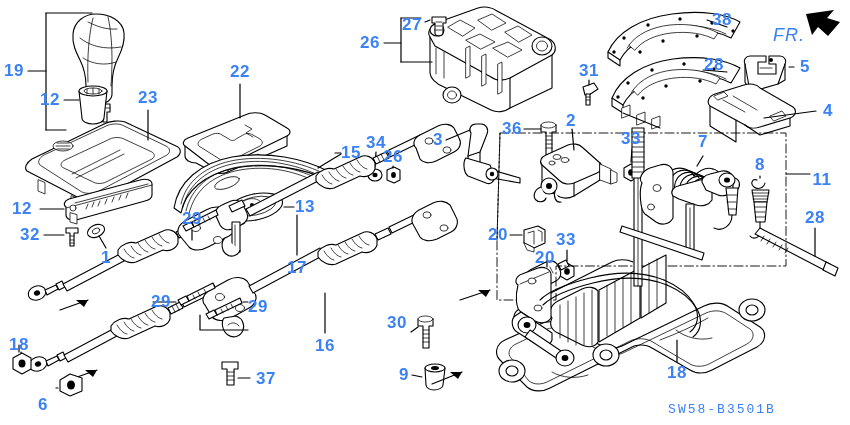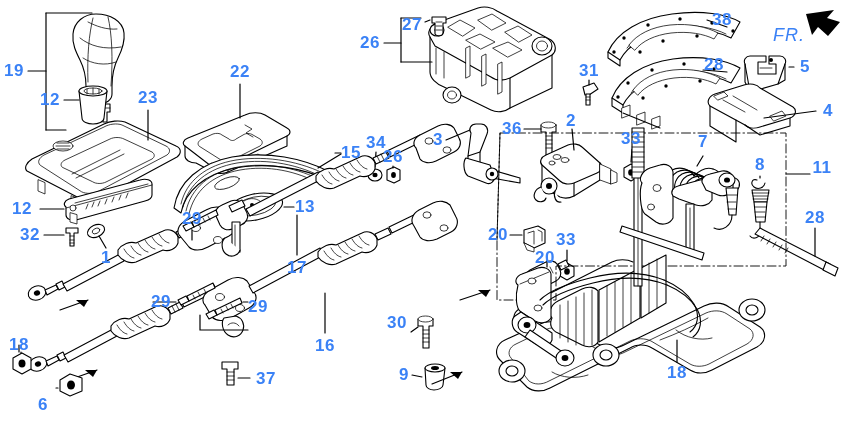--- a/index.html
+++ b/index.html
@@ -709,23 +709,24 @@
   <div class="callout c-num" style="left:438px;top:140px">3</div>
   <div class="callout c-num" style="left:512px;top:129px">36</div>
   <div class="callout c-num" style="left:571px;top:121px">2</div>
   <div class="callout c-num" style="left:589px;top:71px">31</div>
   <div class="callout c-num" style="left:631px;top:139px">33</div>
   <div class="callout c-num" style="left:566px;top:240px">33</div>
   <div class="callout c-num" style="left:498px;top:235px">20</div>
   <div class="callout c-num" style="left:545px;top:258px">20</div>
   <div class="callout c-num" style="left:703px;top:142px">7</div>
   <div class="callout c-num" style="left:760px;top:165px">8</div>
-  <div class="callout c-num" style="left:822px;top:168px">11</div>
+  <div class="callout c-num" style="left:822px;top:180px">11</div>
   <div class="callout c-num" style="left:815px;top:218px">28</div>
   <div class="callout c-num" style="left:677px;top:373px">18</div>
   <div class="callout c-num" style="left:722px;top:20px">38</div>
   <div class="callout c-num" style="left:714px;top:65px">28</div>
   <div class="callout c-num" style="left:805px;top:67px">5</div>
   <div class="callout c-num" style="left:828px;top:111px">4</div>
 
   <div class="callout c-fr" style="left:789px;top:35px">FR.</div>
+  <div class="callout c-code" style="left:722px;top:409px">SW58-B3501B</div>
 
 </div>
 
 </body></html>

